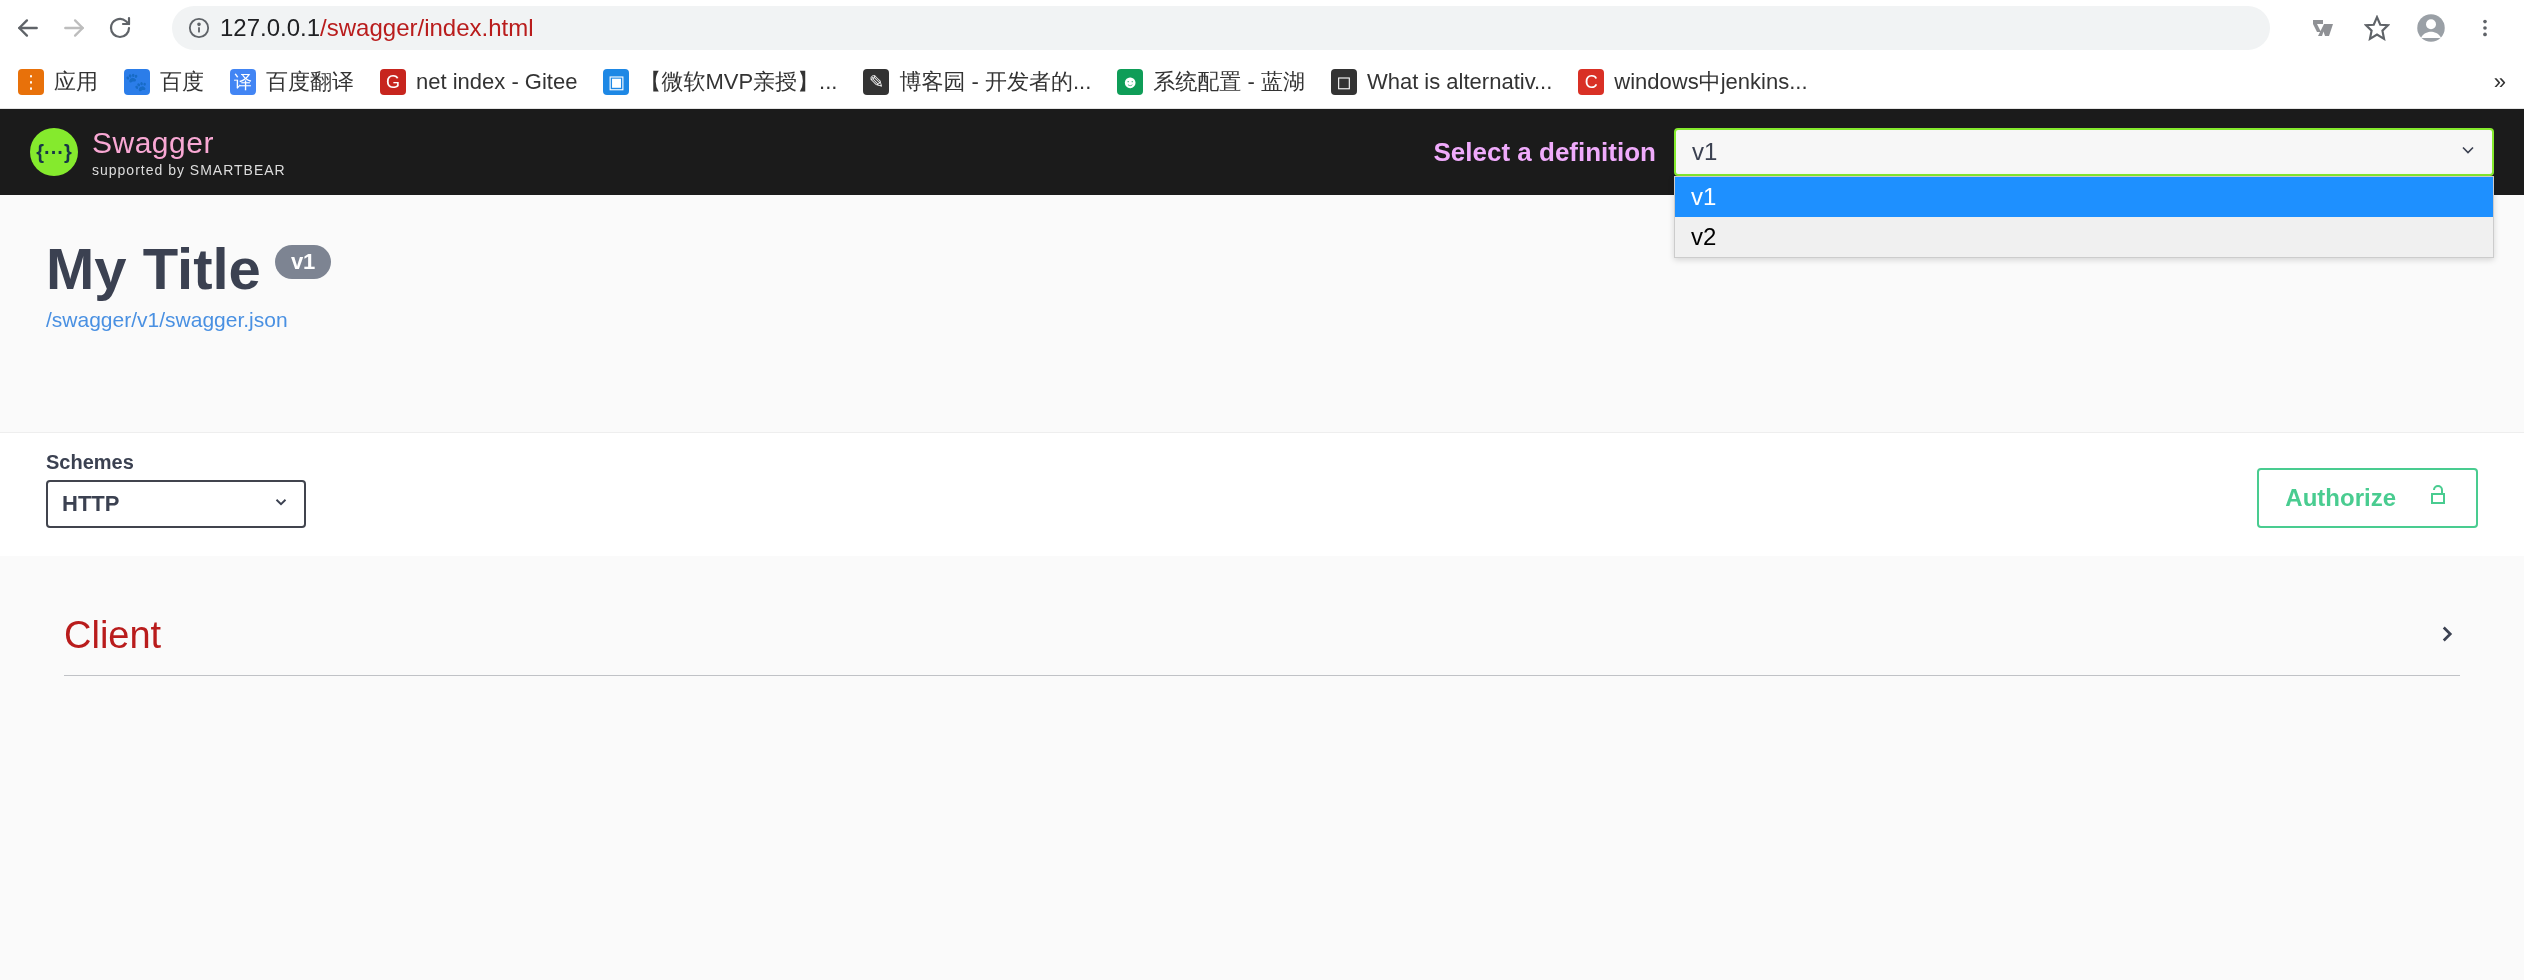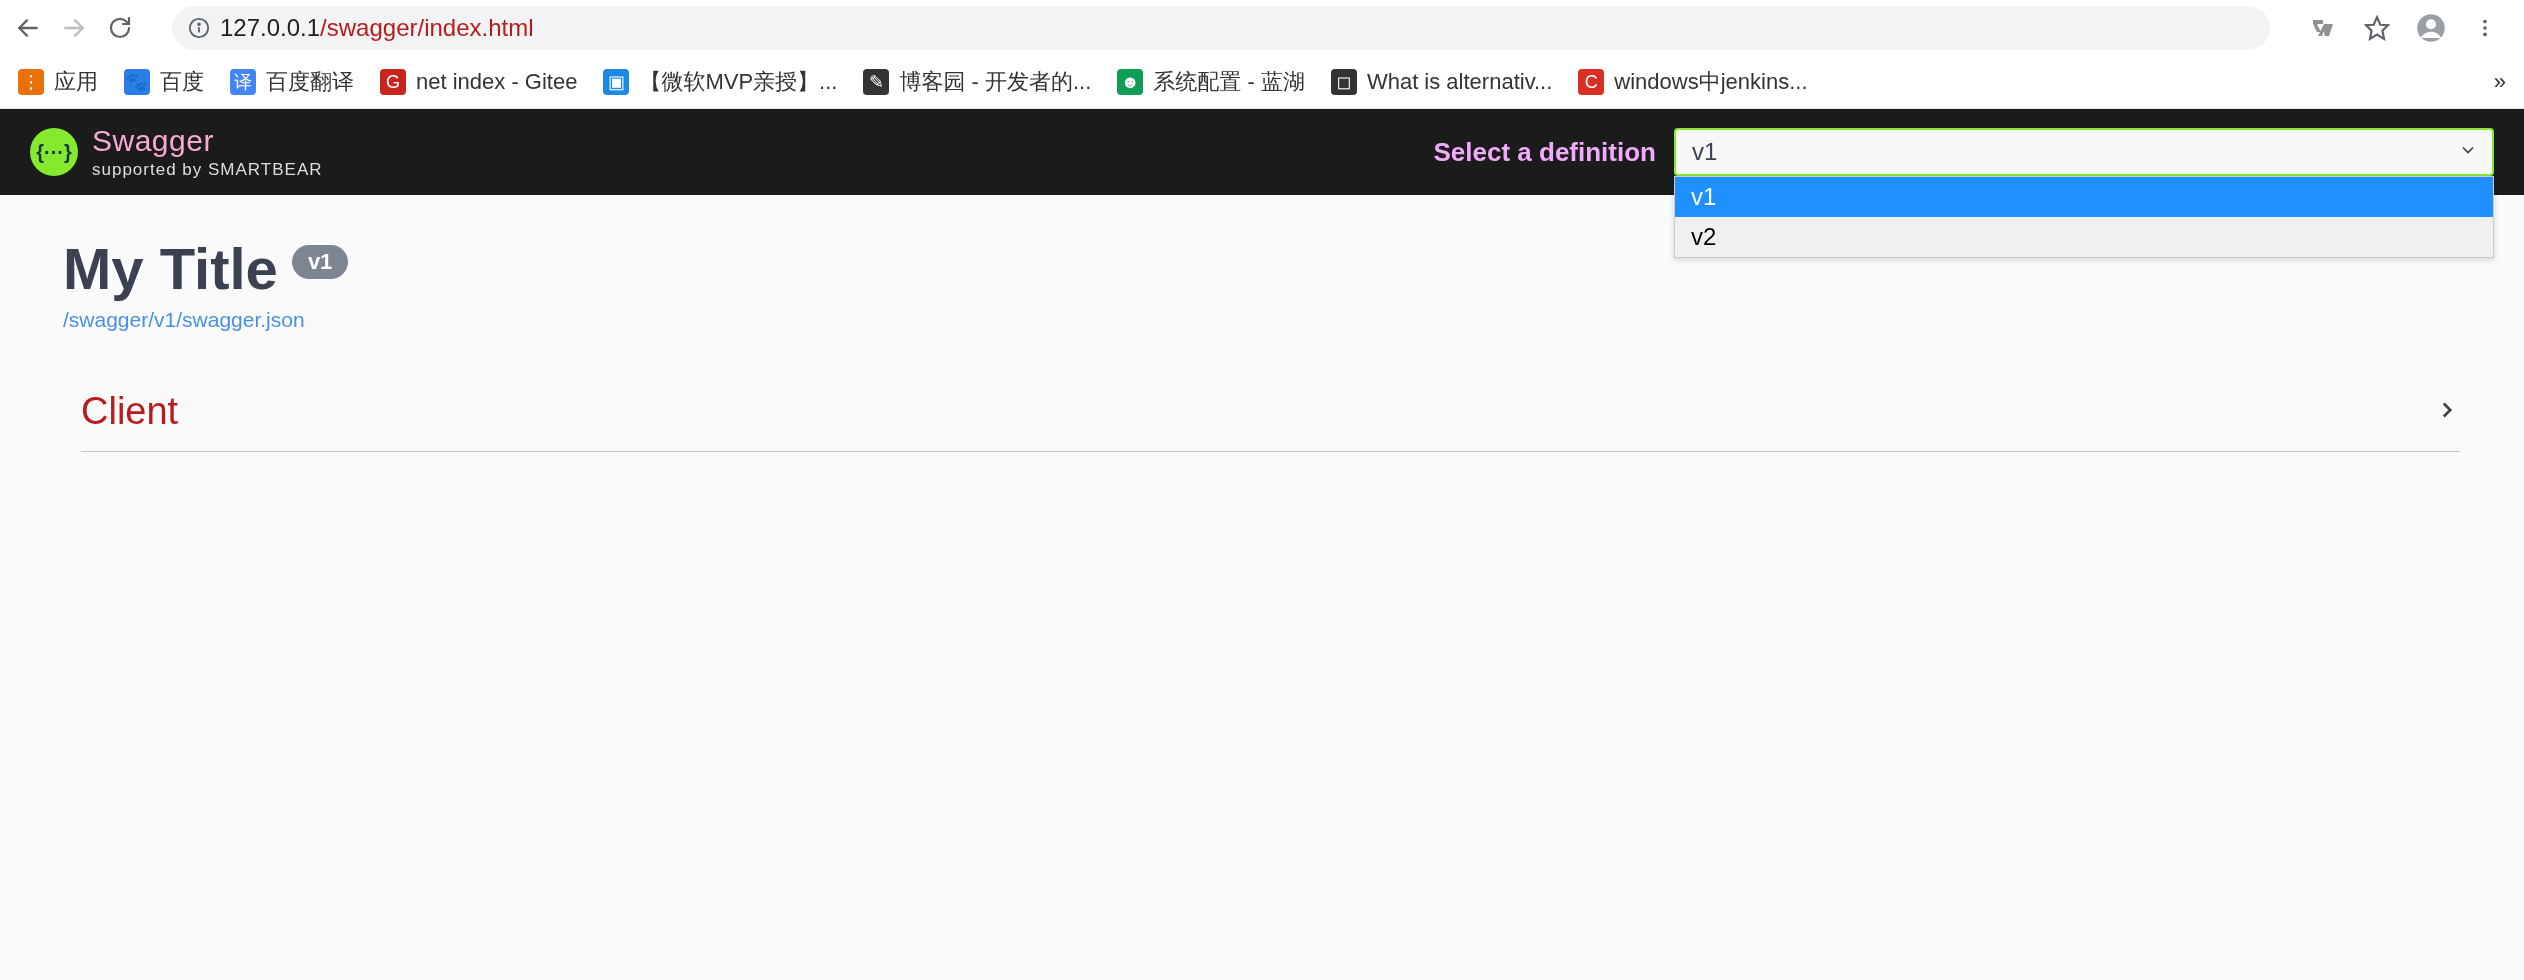--- a/index.html
+++ b/index.html
@@ -83,21 +83,21 @@
       padding: 14px 30px;
       height: 86px;
     }
     .swagger-logo { display: flex; align-items: center; gap: 14px; }
     .swagger-circle {
       width: 48px; height: 48px; background: #85ea2d; border-radius: 50%;
       display: flex; align-items: center; justify-content: center;
       color: #173647; font-weight: 700; font-size: 20px;
     }
     .swagger-word { color: #f9a8d4; font-size: 30px; letter-spacing: 0.5px; font-weight: 500;}
-    .swagger-supported { color: #ddd; font-size: 17px; letter-spacing: 1px; display: block; text-align: right; margin-top: 2px;}
+    .swagger-supported { color: #ddd; font-size: 14px; letter-spacing: 1px; display: block; text-align: right; margin-top: 2px;}
     .swagger-right { margin-left: auto; display: flex; align-items: center; gap: 18px; }
     .select-label { color: #f0abfc; font-size: 26px; font-weight: 700; }
     .definition-select-wrap { position: relative; }
     .definition-select {
       width: 820px;
       height: 48px;
       background: #f7f7f7;
       border: 2px solid #85ea2d;
       border-radius: 4px;
       display: flex;
@@ -128,21 +128,20 @@
     }
     .dd-option.selected {
       background: #1e90ff;
       color: #fff;
     }
 
     
     .swagger-body {
       padding: 40px 46px 0 46px;
       background: #fafafa;
-      margin-left: 17px;
     }
     .api-title-row { display: flex; align-items: flex-start; gap: 14px; }
     .api-title {
       font-size: 58px;
       font-weight: 800;
       color: #3b4151;
     }
     .version-badge {
       background: #7d8492;
       color: #fff;
@@ -358,20 +357,41 @@
   </div>
 </div>
 
 <div class="swagger-body">
   <div class="api-title-row">
     <h1 class="api-title">My Title</h1>
     <span class="version-badge">v1</span>
   </div>
   <a class="swagger-link">/swagger/v1/swagger.json</a>
 
+  <div class="schemes-row">
+    <div class="schemes-col">
+      <div class="schemes-label">Schemes</div>
+      <div class="schemes-select">
+        <span>HTTP</span>
+        <span class="chev">
+          <svg width="18" height="18" viewBox="0 0 24 24" fill="none" stroke="currentColor" stroke-width="2.5">
+              <polyline points="6 9 12 15 18 9"></polyline>
+            </svg>
+        </span>
+      </div>
+    </div>
+    <button class="authorize-btn">
+      <span>Authorize</span>
+      <span class="lock-icon">
+        <svg width="24" height="24" viewBox="0 0 24 24" fill="currentColor">
+            <path d="M17 10V7a5 5 0 0 0-10 0h2a3 3 0 0 1 6 0v3H5v11h14V10h-2zm0 9H7v-7h10v7z"></path>
+          </svg>
+      </span>
+    </button>
+  </div>
 
   <div class="tags-section" id="tags-section">
 
   <div class="tag-row">
         <span class="tag-name">Client</span>
         <span class="tag-chev"><svg width="26" height="26" viewBox="0 0 24 24" fill="none" stroke="currentColor" stroke-width="2.5">
             <polyline points="9 6 15 12 9 18"></polyline>
           </svg></span>
       </div>
     </div>

